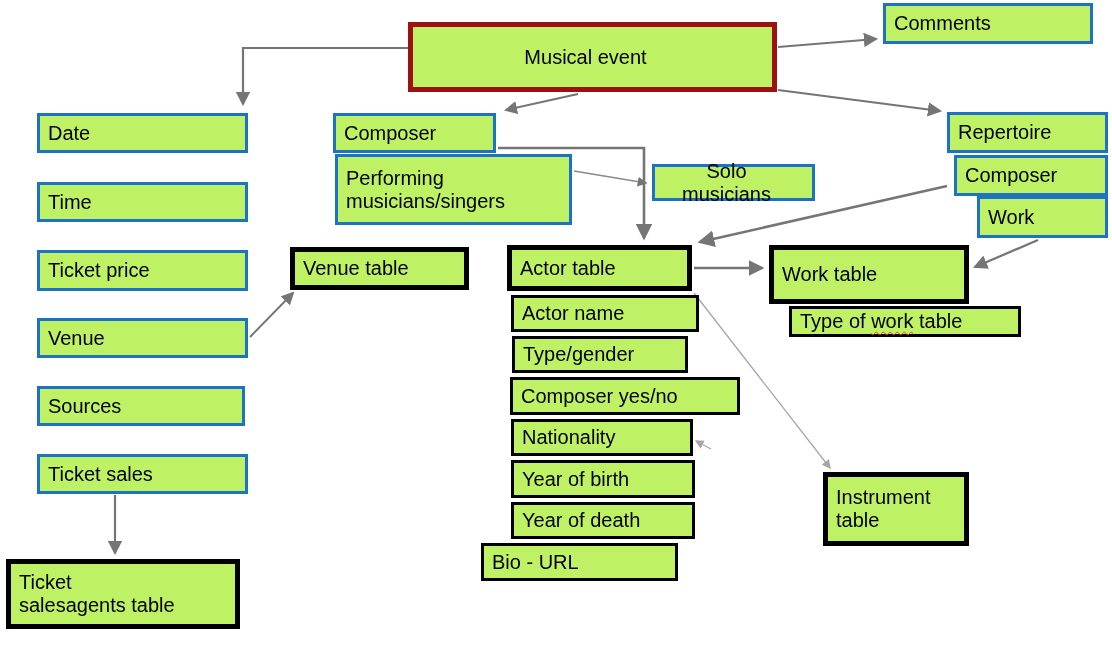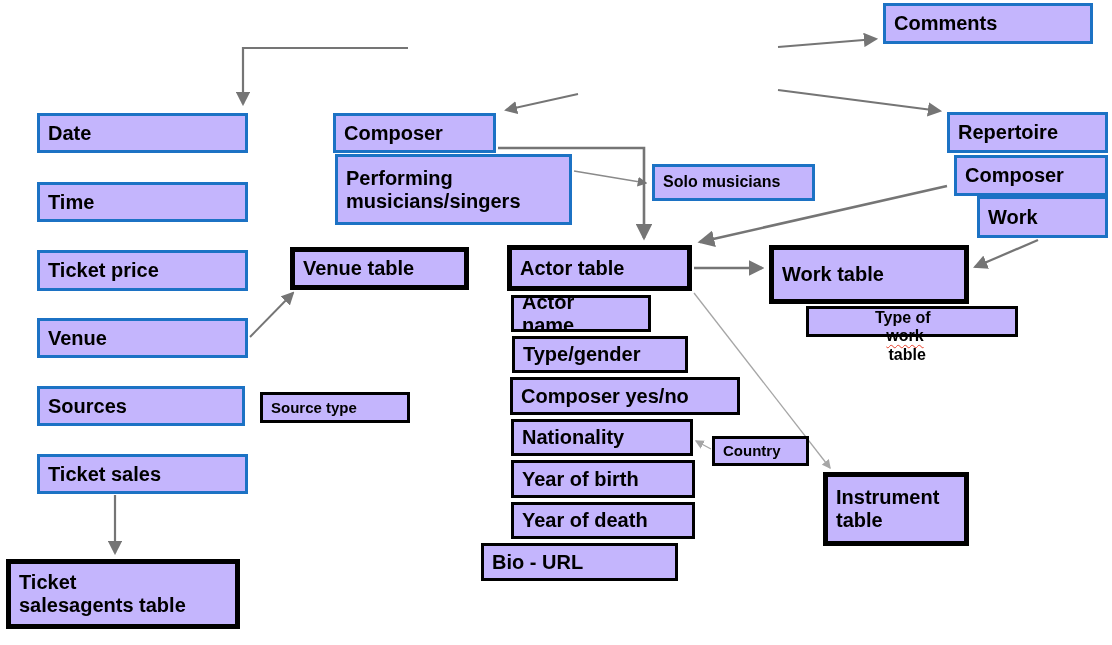--- a/index.html
+++ b/index.html
@@ -1,31 +1,30 @@
 <!DOCTYPE html>
 <html><head>
 <meta charset="utf-8">
 <style>
   html,body{margin:0;padding:0;background:#fff;}
   #canvas{
     position:relative;width:1112px;height:645px;background:#ffffff;
     font-family:"Liberation Sans",sans-serif;color:#000;overflow:hidden;
   }
   .node{
-    position:absolute;box-sizing:border-box;background:#c4b5fd;
+    position:absolute;box-sizing:border-box;background:#bef264;
     display:flex;align-items:center;justify-content:flex-start;
     padding:0 22px 0 8px;font-size:20px;line-height:1.15;
     white-space:pre-line;
-    font-weight:bold;
   }
   .blue{border:3px solid #1C72C4;}
   .red{border:5px solid #9E1111;justify-content:center;text-align:center;}
   .black-thick{border:5px solid #000;}
   .black-thin{border:3px solid #000;}
-  .small{font-size:16px;text-align:center;}
+  .small{font-size:20px;text-align:center;}
   .tiny{font-size:15px;}
   .squiggle{
     text-decoration:underline;text-decoration-style:wavy;
     text-decoration-color:#E8412C;text-decoration-thickness:1px;
     text-underline-offset:3px;
   }
   #wires{position:absolute;left:0;top:0;width:1112px;height:645px;pointer-events:none;}
 </style>
 </head>
 <body>
@@ -49,20 +48,21 @@
     <line x1="574" y1="171" x2="646" y2="183" stroke="#8a8a8a" stroke-width="1.5" marker-end="url(#ah)"></line>
     <line x1="947" y1="186" x2="700" y2="242" stroke="#757575" stroke-width="2.6" marker-end="url(#ah)"></line>
     <line x1="1038" y1="240" x2="975" y2="267" stroke="#757575" stroke-width="2.2" marker-end="url(#ah)"></line>
     <line x1="250" y1="337" x2="293" y2="293" stroke="#757575" stroke-width="2" marker-end="url(#ah)"></line>
     <line x1="115" y1="495" x2="115" y2="553" stroke="#757575" stroke-width="2.2" marker-end="url(#ah)"></line>
     <line x1="694" y1="268" x2="762" y2="268" stroke="#757575" stroke-width="2.4" marker-end="url(#ah)"></line>
     <line x1="694" y1="293" x2="830" y2="468" stroke="#A6A6A6" stroke-width="1.3" marker-end="url(#ahl)"></line>
     <line x1="711" y1="449" x2="696" y2="441" stroke="#A6A6A6" stroke-width="1.3" marker-end="url(#ahl)"></line>
   </svg>
 
+  <div class="node red" style="left:408px;top:22px;width:369px;height:70px;">Musical event</div>
 
   <div class="node blue" style="left:883px;top:3px;width:210px;height:41px;">Comments</div>
 
   <div class="node blue" style="left:37px;top:113px;width:211px;height:40px;">Date</div>
   <div class="node blue" style="left:37px;top:182px;width:211px;height:40px;">Time</div>
   <div class="node blue" style="left:37px;top:250px;width:211px;height:41px;">Ticket price</div>
   <div class="node blue" style="left:37px;top:318px;width:211px;height:40px;">Venue</div>
   <div class="node blue" style="left:37px;top:386px;width:208px;height:40px;">Sources</div>
   <div class="node blue" style="left:37px;top:454px;width:211px;height:40px;">Ticket sales</div>
 
@@ -71,34 +71,32 @@
 musicians/singers</div>
   <div class="node blue small" style="left:652px;top:164px;width:163px;height:37px;">Solo musicians</div>
 
   <div class="node blue" style="left:947px;top:112px;width:161px;height:41px;">Repertoire</div>
   <div class="node blue" style="left:954px;top:155px;width:154px;height:41px;">Composer</div>
   <div class="node blue" style="left:977px;top:196px;width:131px;height:42px;">Work</div>
 
   <div class="node black-thick" style="left:290px;top:247px;width:179px;height:43px;text-align:center;">Venue table</div>
 
   <div class="node black-thick" style="left:507px;top:245px;width:185px;height:46px;">Actor table</div>
-  <div class="node black-thin" style="left:511px;top:295px;width:140px;height:37px;">Actor name</div>
+  <div class="node black-thin" style="left:511px;top:295px;width:188px;height:37px;">Actor name</div>
   <div class="node black-thin" style="left:512px;top:336px;width:176px;height:37px;">Type/gender</div>
   <div class="node black-thin" style="left:510px;top:377px;width:230px;height:38px;">Composer yes/no</div>
   <div class="node black-thin" style="left:511px;top:419px;width:182px;height:37px;">Nationality</div>
   <div class="node black-thin" style="left:511px;top:460px;width:184px;height:38px;">Year of birth</div>
   <div class="node black-thin" style="left:511px;top:502px;width:184px;height:37px;">Year of death</div>
   <div class="node black-thin" style="left:481px;top:543px;width:197px;height:38px;">Bio - URL</div>
 
   <div class="node black-thick" style="left:769px;top:245px;width:200px;height:59px;">Work table</div>
-  <div class="node black-thin small" style="left:806px;top:306px;width:212px;height:31px;white-space:pre;flex-direction:column;">
+  <div class="node black-thin small" style="left:789px;top:306px;width:232px;height:31px;white-space:pre;">
     <span>Type of </span><span class="squiggle">work</span><span> table</span>
   </div>
 
-  <div class="node black-thin tiny" style="left:260px;top:392px;width:150px;height:31px;">Source type</div>
-  <div class="node black-thin tiny" style="left:712px;top:436px;width:97px;height:30px;">Country</div>
 
   <div class="node black-thick" style="left:823px;top:472px;width:146px;height:74px;">Instrument
 table</div>
   <div class="node black-thick" style="left:6px;top:559px;width:234px;height:70px;">Ticket
 salesagents table</div>
 
 </div>
 
 </body></html>

